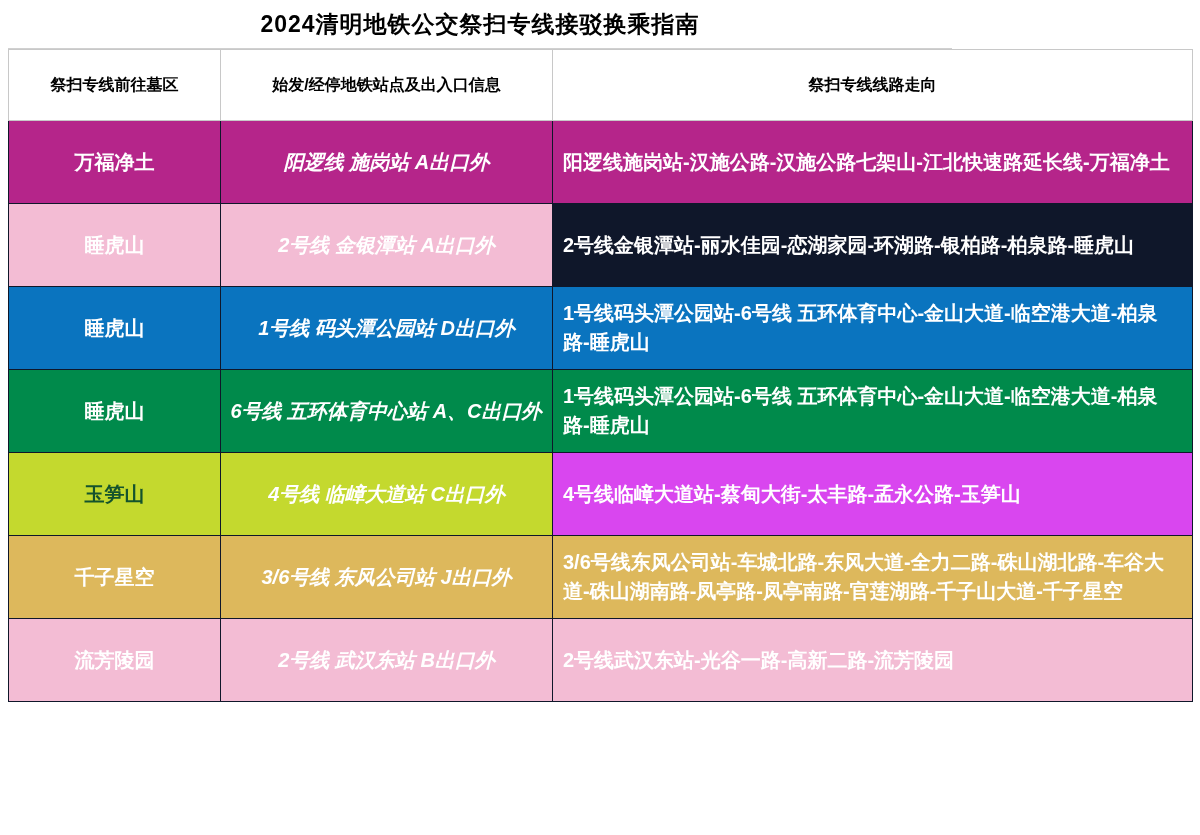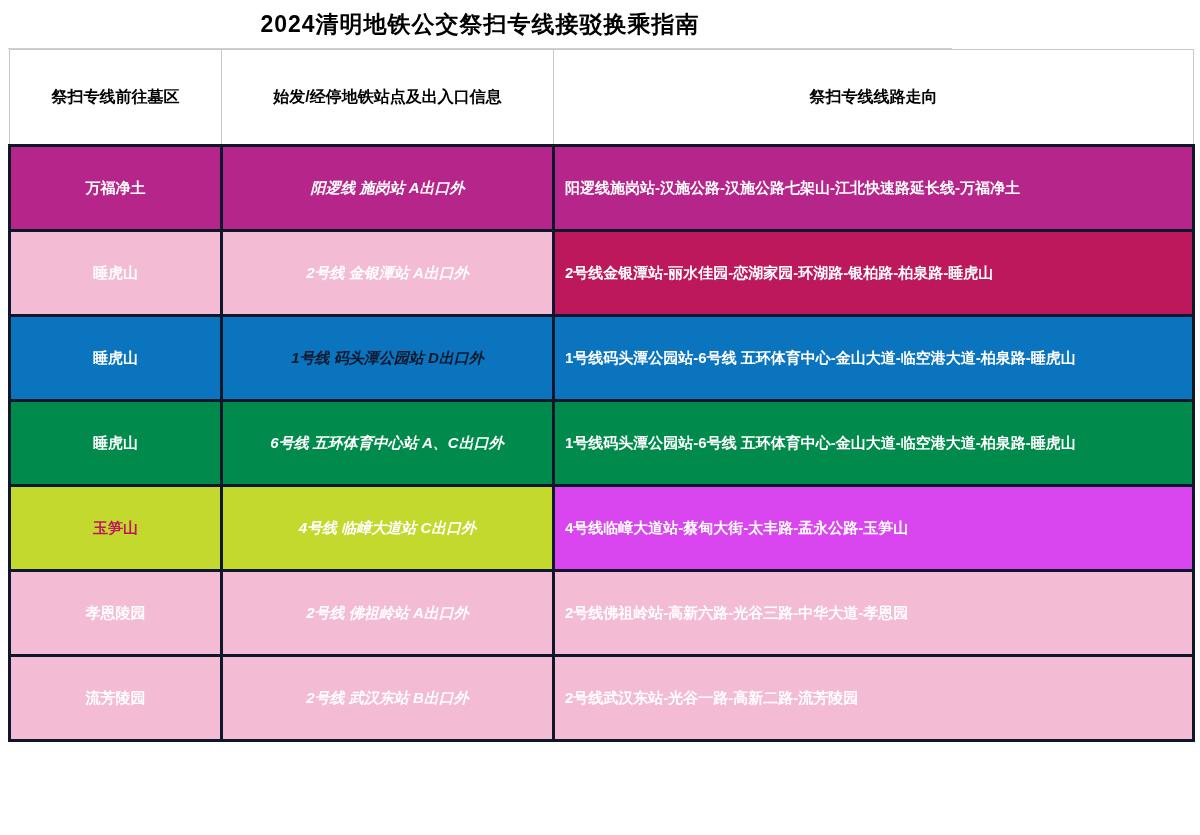--- a/index.html
+++ b/index.html
@@ -44,26 +44,26 @@
   table.guide col.c3 { width: 640px; }
 
   table.guide th {
     border: 1px solid #c8c8c8;
     height: 62px;
     font-size: 16px;
     font-weight: bold;
     color: #000;
     text-align: center;
     background: #ffffff;
-    padding: 16px 6px;
+    padding: 4px 6px;
   }
   table.guide td {
-    border: 3px solid #0f172a;
+    border: 1px solid #0f172a;
     height: 66px;
-    font-size: 15px;
+    font-size: 20px;
     font-weight: bold;
     padding: 8px 10px;
     vertical-align: middle;
     line-height: 1.45;
   }
   td.cemetery { text-align: center; }
   td.station  { text-align: center; font-style: italic; }
   td.route    { text-align: left; }
 </style>
 </head>
@@ -90,41 +90,41 @@
     </thead>
     <tbody id="table-body">
         <tr>
           <td class="cemetery" style="background: rgb(181, 37, 138); color: rgb(255, 255, 255);">万福净土</td>
           <td class="station" style="background: rgb(181, 37, 138); color: rgb(255, 255, 255);">阳逻线 施岗站 A出口外</td>
           <td class="route" style="background: rgb(181, 37, 138); color: rgb(255, 255, 255);">阳逻线施岗站-汉施公路-汉施公路七架山-江北快速路延长线-万福净土</td>
         </tr>
         <tr>
           <td class="cemetery" style="background: rgb(243, 188, 212); color: rgb(255, 255, 255);">睡虎山</td>
           <td class="station" style="background: rgb(243, 188, 212); color: rgb(255, 255, 255);">2号线 金银潭站 A出口外</td>
-          <td class="route" style="background: #be185d; color: rgb(255, 255, 255);">2号线金银潭站-丽水佳园-恋湖家园-环湖路-银柏路-柏泉路-睡虎山</td>
+          <td class="route" style="background: #0f172a; color: rgb(255, 255, 255);">2号线金银潭站-丽水佳园-恋湖家园-环湖路-银柏路-柏泉路-睡虎山</td>
         </tr>
         <tr>
           <td class="cemetery" style="background: rgb(10, 116, 191); color: rgb(255, 255, 255);">睡虎山</td>
-          <td class="station" style="background: rgb(10, 116, 191); color: #0f172a; text-align: center;">1号线 码头潭公园站 D出口外</td>
+          <td class="station" style="background: rgb(10, 116, 191); color: #ffffff; text-align: center;">1号线 码头潭公园站 D出口外</td>
           <td class="route" style="background: rgb(10, 116, 191); color: rgb(255, 255, 255);">1号线码头潭公园站-6号线 五环体育中心-金山大道-临空港大道-柏泉路-睡虎山</td>
         </tr>
         <tr>
           <td class="cemetery" style="background: rgb(0, 138, 75); color: rgb(255, 255, 255);">睡虎山</td>
           <td class="station" style="background: rgb(0, 138, 75); color: rgb(255, 255, 255); padding-left: 9px;">6号线 五环体育中心站 A、C出口外</td>
           <td class="route" style="background: rgb(0, 138, 75); color: rgb(255, 255, 255);">1号线码头潭公园站-6号线 五环体育中心-金山大道-临空港大道-柏泉路-睡虎山</td>
         </tr>
         <tr>
-          <td class="cemetery" style="background: rgb(196, 217, 46); color: #be185d;">玉笋山</td>
+          <td class="cemetery" style="background: rgb(196, 217, 46); color: #14532d;">玉笋山</td>
           <td class="station" style="background: rgb(196, 217, 46); color: rgb(255, 255, 255);">4号线 临嶂大道站 C出口外</td>
           <td class="route" style="background: #d946ef; color: rgb(255, 255, 255); margin-top: 26px;">4号线临嶂大道站-蔡甸大街-太丰路-孟永公路-玉笋山</td>
         </tr>
         <tr>
-          <td class="cemetery" style="background: rgb(243, 188, 212); color: rgb(255, 255, 255);">孝恩陵园</td>
-          <td class="station" style="background: rgb(243, 188, 212); color: rgb(255, 255, 255);">2号线 佛祖岭站 A出口外</td>
-          <td class="route" style="background: rgb(243, 188, 212); color: rgb(255, 255, 255);">2号线佛祖岭站-高新六路-光谷三路-中华大道-孝恩园</td>
+          <td class="cemetery" style="background: rgb(221, 184, 92); color: rgb(255, 255, 255);">千子星空</td>
+          <td class="station" style="background: rgb(221, 184, 92); color: rgb(255, 255, 255);">3/6号线 东风公司站 J出口外</td>
+          <td class="route" style="background: rgb(221, 184, 92); color: rgb(255, 255, 255);">3/6号线东风公司站-车城北路-东风大道-全力二路-硃山湖北路-车谷大道-硃山湖南路-凤亭路-凤亭南路-官莲湖路-千子山大道-千子星空</td>
         </tr>
         <tr>
           <td class="cemetery" style="background: rgb(243, 188, 212); color: rgb(255, 255, 255);">流芳陵园</td>
           <td class="station" style="background: rgb(243, 188, 212); color: rgb(255, 255, 255);">2号线 武汉东站 B出口外</td>
           <td class="route" style="background: rgb(243, 188, 212); color: rgb(255, 255, 255);">2号线武汉东站-光谷一路-高新二路-流芳陵园</td>
         </tr>
       </tbody>
   </table>
 
 </div>

